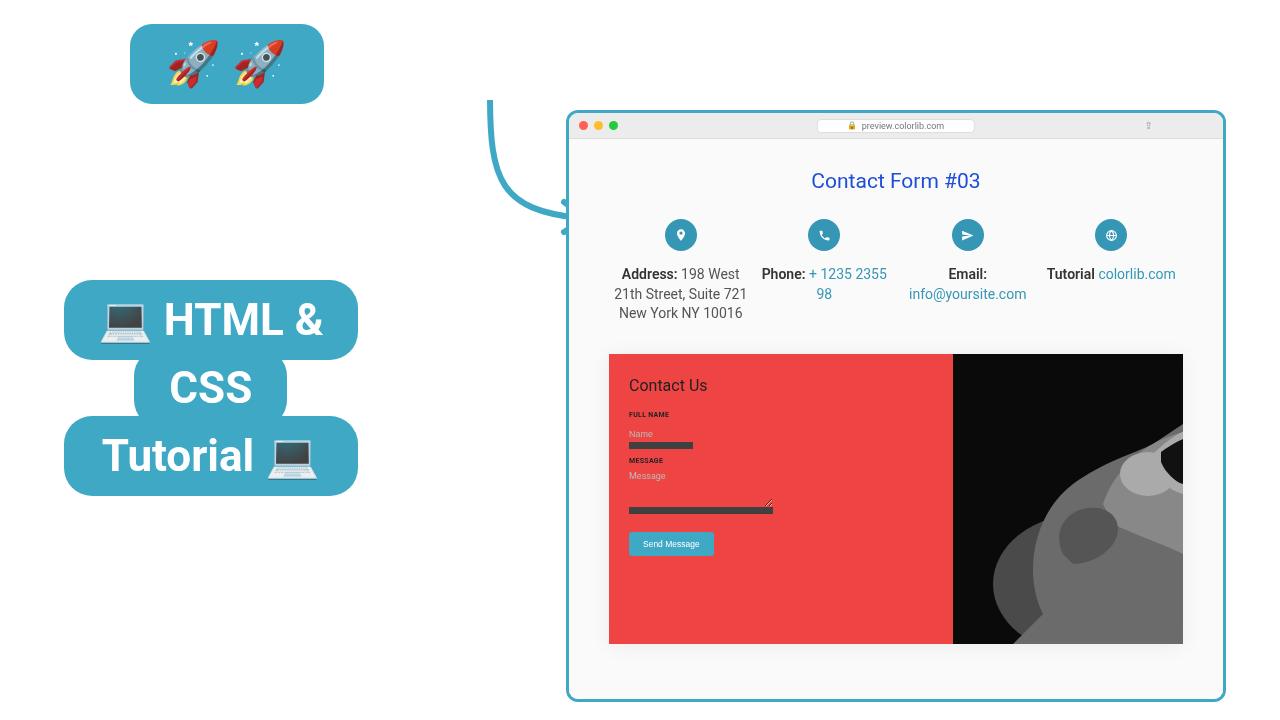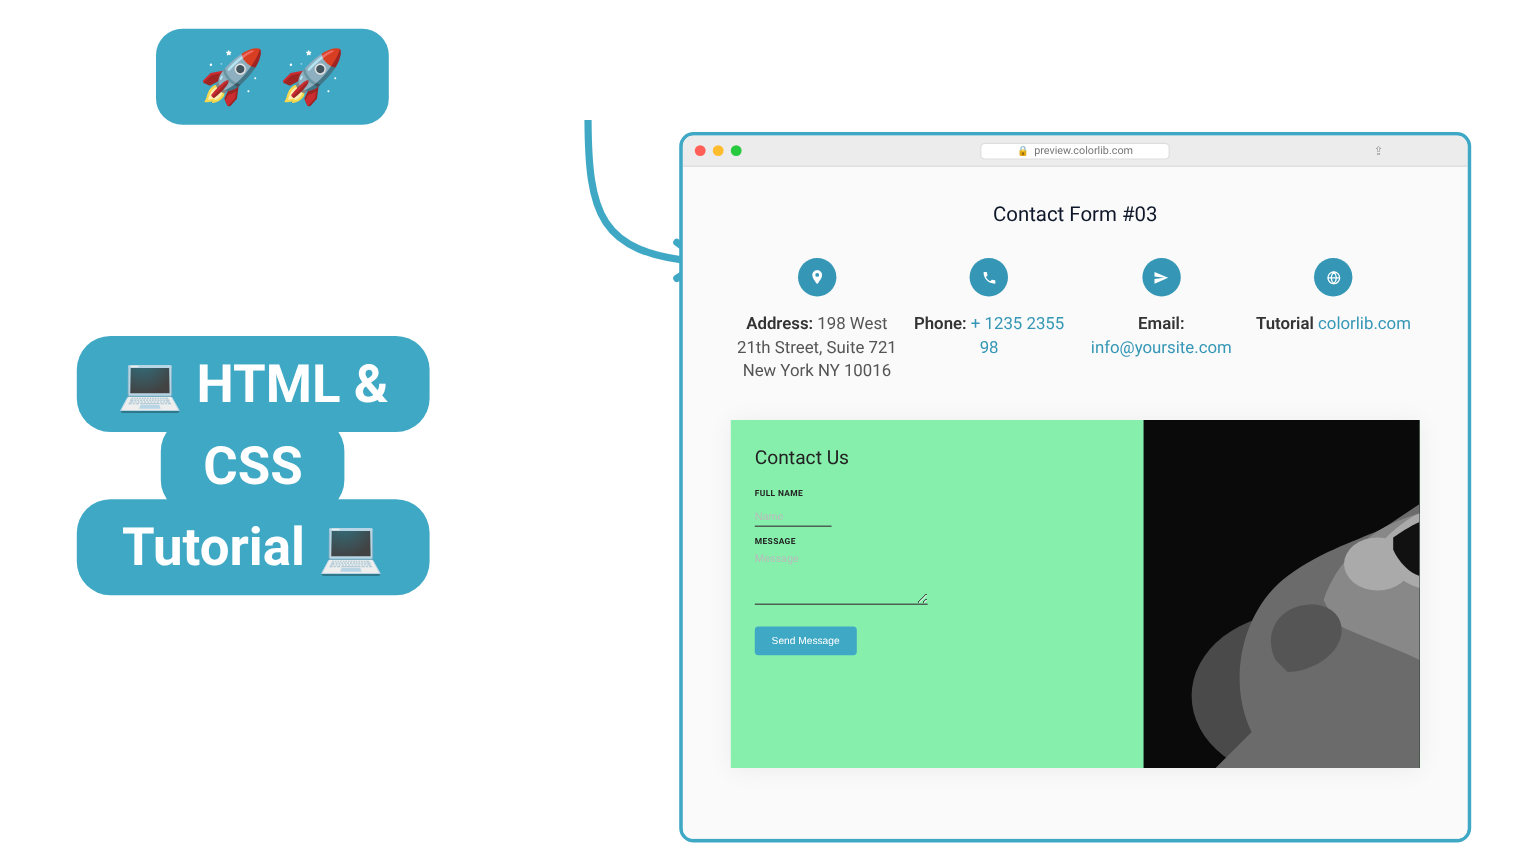--- a/index.html
+++ b/index.html
@@ -107,23 +107,23 @@
     color: #999;
   }
   .content {
     flex: 1;
     background: #fafafa;
     padding: 30px 40px 20px;
     overflow: hidden;
   }
   .page-title {
     text-align: center;
-    font-size: 17px;
+    font-size: 21px;
     font-weight: 400;
-    color: #0f172a;
+    color: #1d4ed8;
     margin-bottom: 26px;
   }
   .info-row {
     display: flex;
     justify-content: space-between;
     margin-bottom: 30px;
   }
   .info-item {
     flex: 1;
     text-align: center;
@@ -143,21 +143,21 @@
     font-size: 14px;
     color: #555;
     line-height: 1.4;
   }
   .info-text .lbl { font-weight: 600; color: #333; }
   .info-text .lnk { color: #3597b5; }
 
   .card-row {
     display: flex;
     gap: 0;
-    background: #86efac;
+    background: #ef4444;
     box-shadow: 0 2px 20px rgba(0,0,0,0.06);
   }
   .form-side {
     flex: 1;
     padding: 22px 20px;
   }
   .form-title {
     font-size: 16px;
     font-weight: 400;
     color: #222;
@@ -174,21 +174,21 @@
     font-size: 7px;
     font-weight: 700;
     color: #222;
     letter-spacing: 0.3px;
     display: block;
     margin-bottom: 3px;
   }
   .field-input {
     width: 100%;
     border: none;
-    border-bottom: 1px solid #404040;
+    border-bottom: 7px solid #404040;
     font-size: 9px;
     padding: 3px 0;
     background: transparent;
     color: #333;
     outline: none;
   }
   .field-input::placeholder { color: #bbb; }
   textarea.field-input { resize: vertical; height: 46px; font-family: inherit; }
   .send-btn {
     margin-top: 14px;

